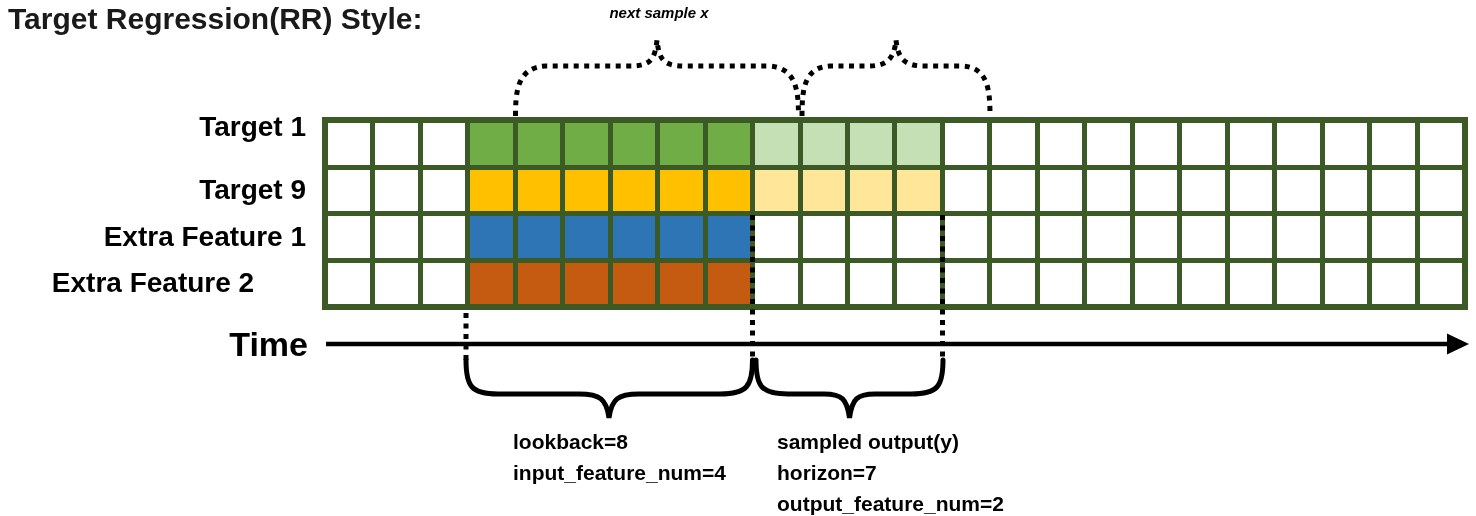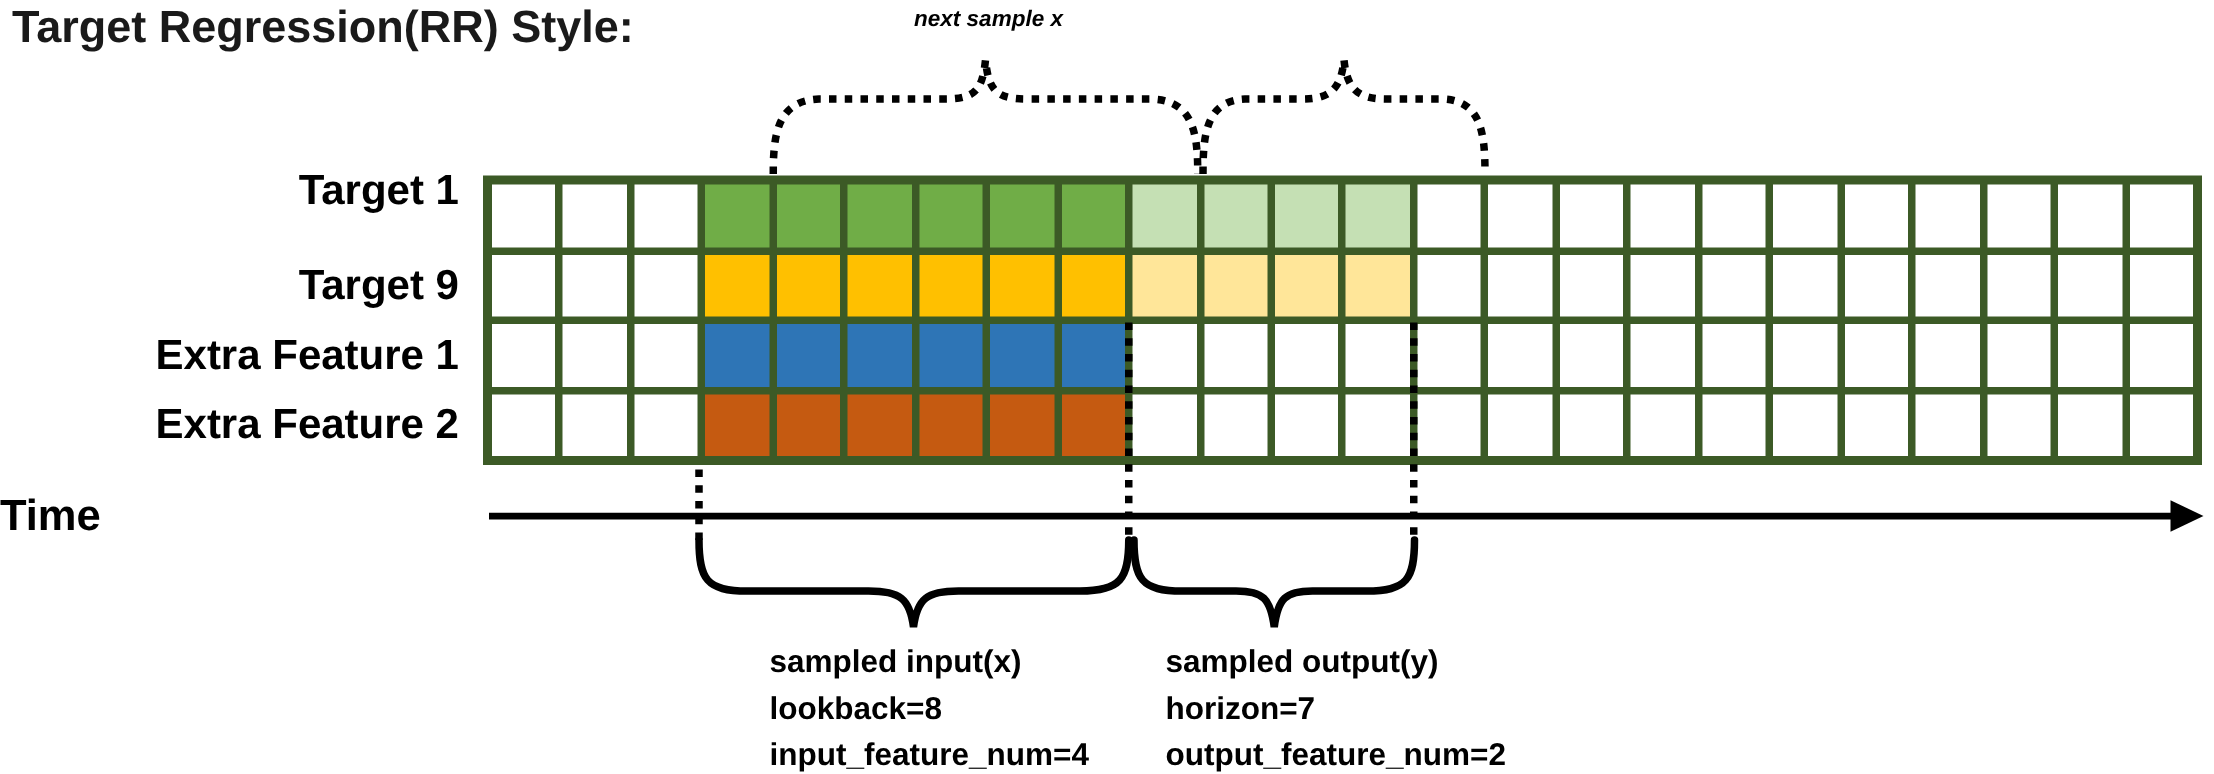--- a/index.html
+++ b/index.html
@@ -40,29 +40,29 @@
     line-height: 42px;
     text-align: right;
     font-size: 28px;
     font-weight: bold;
     color: #000000;
     white-space: nowrap;
   }
   .row-label.r0 { top: 106px; }
   .row-label.r1 { top: 169px; }
   .row-label.r2 { top: 216px; }
-  .row-label.r3 { top: 262px; }
+  .row-label.r3 { top: 262px; text-align: center; }
   .time-label {
     position: absolute;
     left: 0; top: 323px;
     width: 308px;
     height: 42px;
     line-height: 42px;
-    text-align: left;
-    font-size: 29px;
+    text-align: right;
+    font-size: 34px;
     font-weight: bold;
     color: #000000;
   }
   .sample-grid {
     position: absolute;
     left: 322px; top: 117px;
     width: 1146px; height: 193px;
     box-sizing: border-box;
     display: grid;
     padding: 6px;
@@ -214,21 +214,20 @@
 
     <line x1="326" y1="344" x2="1450" y2="344" stroke="#000000" stroke-width="4.5"></line>
     <polygon points="1447,333.5 1469,344 1447,354.5" fill="#000000"></polygon>
 
     <path d="M 466 360 C 466 386, 471 394, 498 394 L 579 394 C 600 394, 606.5 399, 609 418 C 611.5 399, 618 394, 639 394 L 720 394 C 747 394, 752.5 386, 752.5 360" fill="none" stroke="#000000" stroke-width="5" stroke-linecap="round"></path>
 
     <path d="M 756 360 C 756 386, 761 394, 788 394 L 824 394 C 842 394, 847 399, 849.5 418 C 852 399, 857 394, 875 394 L 911 394 C 938 394, 943 386, 943 360" fill="none" stroke="#000000" stroke-width="5" stroke-linecap="round"></path>
   </svg>
 
   <div class="bottom-note input">
-    <div>sampled input(x)</div>
     <div>lookback=8</div>
     <div>input_feature_num=4</div>
   </div>
   <div class="bottom-note output">
     <div>sampled output(y)</div>
     <div>horizon=7</div>
     <div>output_feature_num=2</div>
   </div>
 
 </div>

